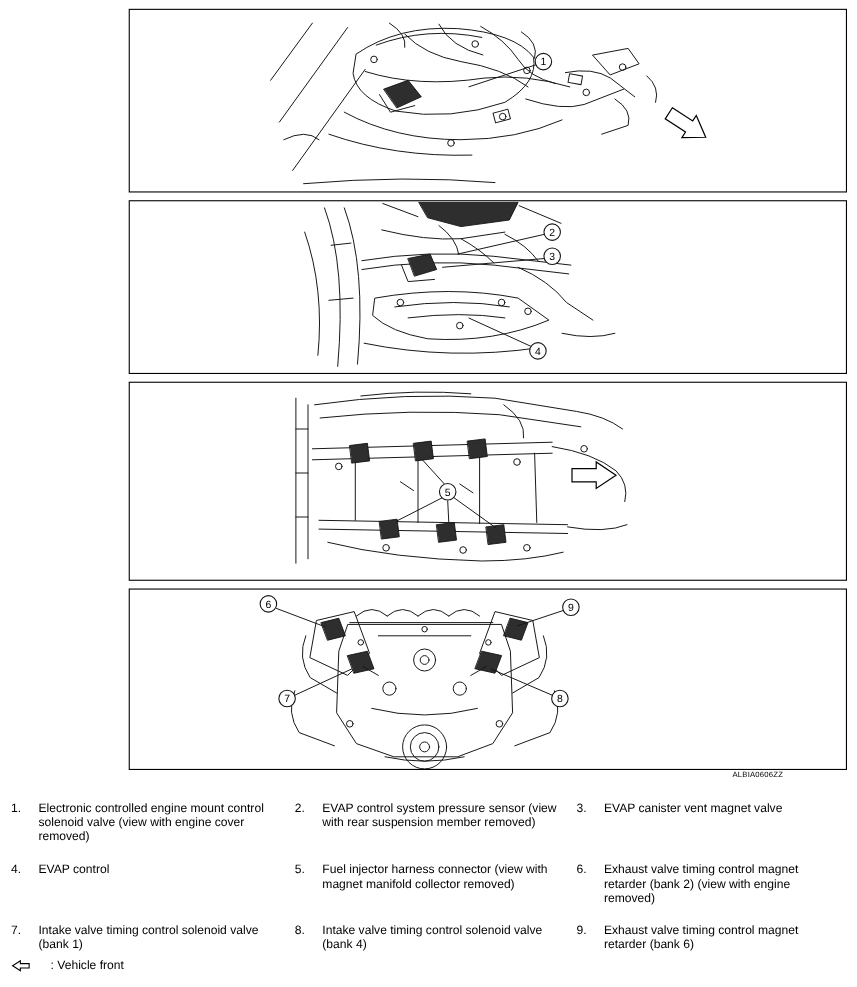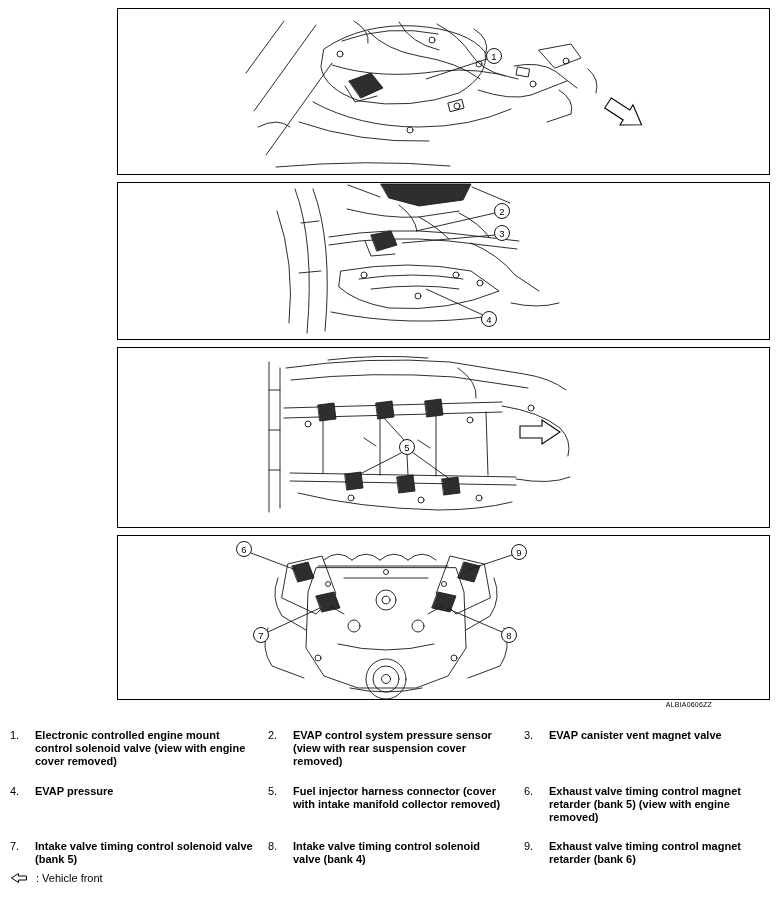--- a/index.html
+++ b/index.html
@@ -21,23 +21,23 @@
   .callout text { fill:#000; stroke:none; font-family:"Liberation Sans",sans-serif; font-size:9.5px; text-anchor:middle; }
   .harrow polygon { fill:#fff; stroke:#000; stroke-width:1.1; stroke-linejoin:miter; }
 
   .figure-code { position:absolute; top:701px; right:67px; font-size:7px; letter-spacing:0.2px; }
 
   .legend { position:absolute; left:10px; top:729px; width:761px;
             display:grid; grid-template-columns:258px 256px 247px; row-gap:16px;
             font-size:11px; line-height:1.2; }
   .legend-item { display:flex; align-items:flex-start; padding-right:14px; }
   .legend-num { width:25px; flex:none; }
-  .legend-text { flex:1;font-weight:bold; }
-
-  .vehicle-front { position:absolute; left:10px; top:872px; display:flex; align-items:center; gap:8px; font-size:11px; }
+  .legend-text { flex:1; }
+
+  .vehicle-front { position:absolute; left:10px; top:872px; display:flex; align-items:center; gap:18px; font-size:11px; }
   .vf-icon svg { display:block; }
 </style>
 </head>
 <body>
 
 <div class="page">
 
   <div class="panel" id="panel-1">
     <svg viewBox="0 0 651 165" preserveAspectRatio="none">
       <g class="art">
@@ -246,41 +246,41 @@
 
   <div class="figure-code">ALBIA0606ZZ</div>
 
   <div class="legend">
     <div class="legend-item">
       <span class="legend-num">1.</span>
       <span class="legend-text">Electronic controlled engine mount control solenoid valve (view with engine cover removed)</span>
     </div>
     <div class="legend-item">
       <span class="legend-num">2.</span>
-      <span class="legend-text">EVAP control system pressure sensor (view with rear suspension cover removed)</span>
+      <span class="legend-text">EVAP control system pressure sensor (view with rear suspension member removed)</span>
     </div>
     <div class="legend-item">
       <span class="legend-num">3.</span>
       <span class="legend-text">EVAP canister vent magnet valve</span>
     </div>
     <div class="legend-item">
       <span class="legend-num">4.</span>
-      <span class="legend-text">EVAP pressure</span>
+      <span class="legend-text">EVAP control</span>
     </div>
     <div class="legend-item">
       <span class="legend-num">5.</span>
-      <span class="legend-text">Fuel injector harness connector (cover with intake manifold collector removed)</span>
+      <span class="legend-text">Fuel injector harness connector (view with magnet manifold collector removed)</span>
     </div>
     <div class="legend-item">
       <span class="legend-num">6.</span>
-      <span class="legend-text">Exhaust valve timing control magnet retarder (bank 5) (view with engine removed)</span>
+      <span class="legend-text">Exhaust valve timing control magnet retarder (bank 2) (view with engine removed)</span>
     </div>
     <div class="legend-item">
       <span class="legend-num">7.</span>
-      <span class="legend-text">Intake valve timing control solenoid valve (bank 5)</span>
+      <span class="legend-text">Intake valve timing control solenoid valve (bank 1)</span>
     </div>
     <div class="legend-item">
       <span class="legend-num">8.</span>
       <span class="legend-text">Intake valve timing control solenoid valve (bank 4)</span>
     </div>
     <div class="legend-item">
       <span class="legend-num">9.</span>
       <span class="legend-text">Exhaust valve timing control magnet retarder (bank 6)</span>
     </div>
   </div>

